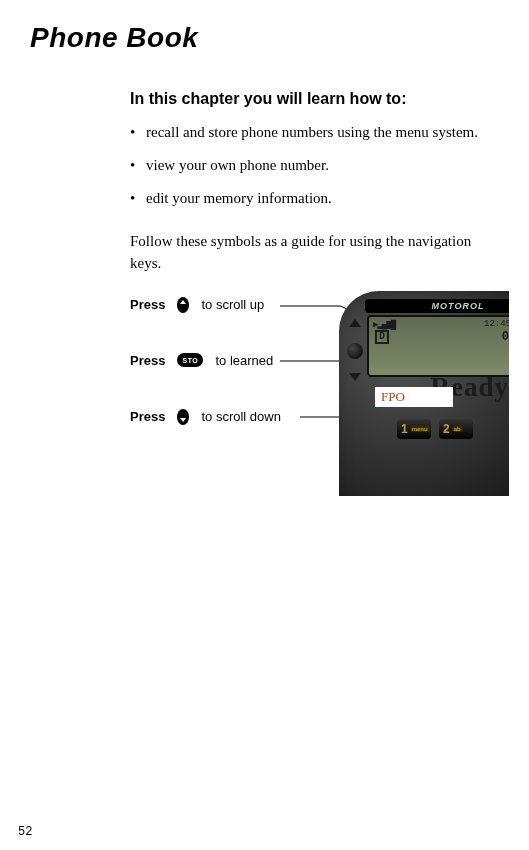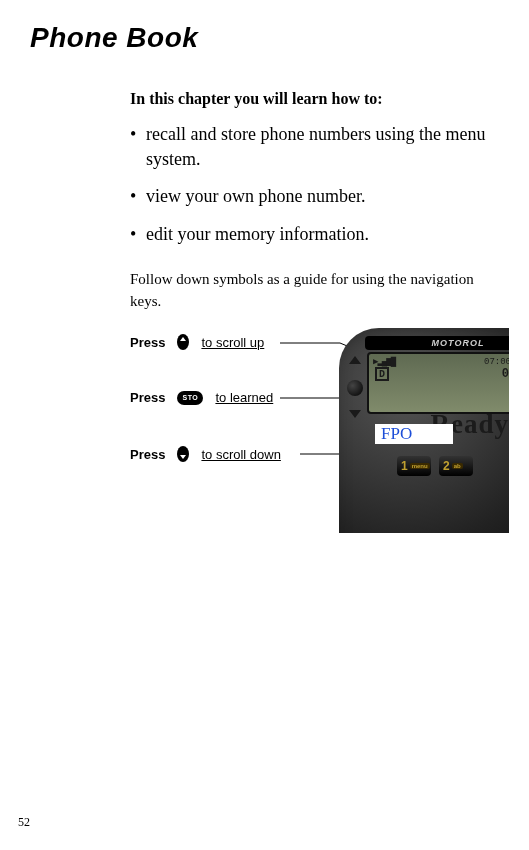--- a/index.html
+++ b/index.html
@@ -1,29 +1,29 @@
 <!DOCTYPE html>
 <html><head>
 <meta charset="utf-8">
 <style>
   * { margin: 0; padding: 0; box-sizing: border-box; }
   html, body { width: 529px; height: 850px; background: #fff; font-family: Georgia, "Times New Roman", serif; color: #000; }
   .page { position: relative; width: 529px; height: 850px; padding: 22px 30px 18px 30px; }
   .title { font-family: "Arial Black", Arial, sans-serif; font-style: italic; font-weight: 900; font-size: 28px; letter-spacing: 0.5px; margin-bottom: 36px; }
   .body-col { margin-left: 100px; margin-right: 10px; }
   .intro { font-size: 15px; line-height: 1.45; margin-bottom: 26px; }
-  .subhead { font-family: Liberation Serif, serif; font-weight: 700; font-size: 16px; margin-bottom: 14px; margin-top: 30px; }
+  .subhead { font-family: Liberation Sans, sans-serif; font-weight: 700; font-size: 16px; margin-bottom: 14px; margin-top: 30px; }
   ul.learn { list-style: none; margin-bottom: 22px; }
-  ul.learn li { position: relative; padding-left: 16px; font-size: 18px; line-height: 1.4; margin-bottom: 12px; }
+  ul.learn li { position: relative; padding-left: 16px; font-size: 15px; line-height: 1.4; margin-bottom: 12px; }
   ul.learn li::before { content: "•"; position: absolute; left: 0; top: 0; }
   .follow { font-size: 15px; line-height: 1.45; margin-bottom: 22px; }
   .navkeys { position: relative; height: 170px; }
   .key-line { position: absolute; left: 0; display: flex; align-items: center; gap: 12px; font-family: Arial, Helvetica, sans-serif; font-size: 13px; }
   .key-line .b { font-weight: 700; }
-  .key-line .t { font-weight: 400; text-decoration: underline; }
+  .key-line .t { font-weight: 400; }
   .key-up { top: 0; }
   .key-sel { top: 56px; }
   .key-down { top: 112px; }
   .icon-btn { display: inline-flex; align-items: center; justify-content: center; }
   .icon-arrow { width: 12px; height: 16px; background: #000; border-radius: 6px / 8px; position: relative; }
   .icon-arrow.up::after { content: ""; position: absolute; left: 3px; top: 3px; width: 0; height: 0; border-left: 3px solid transparent; border-right: 3px solid transparent; border-bottom: 4px solid #fff; }
   .icon-arrow.down::after { content: ""; position: absolute; left: 3px; bottom: 3px; width: 0; height: 0; border-left: 3px solid transparent; border-right: 3px solid transparent; border-top: 4px solid #fff; }
   .icon-sto { width: 26px; height: 14px; background: #000; border-radius: 7px; display: inline-flex; align-items: center; justify-content: center; color: #fff; font-family: Arial, sans-serif; font-weight: 700; font-size: 7px; letter-spacing: 0.5px; }
   
   .leader { position: absolute; stroke: #000; stroke-width: 1; fill: none; }
@@ -34,44 +34,44 @@
   .phone .screen { position: absolute; top: 24px; left: 28px; width: 150px; height: 62px; background: linear-gradient(#5f6a52, #808b6b); border: 2px solid #111; border-radius: 4px; color: #1b1b1b; font-family: "Courier New", monospace; }
   .phone .screen .row1 { display: flex; justify-content: space-between; align-items: center; font-size: 9px; padding: 2px 4px 0 4px; }
   .phone .screen .row1 .sig { letter-spacing: -1px; }
   .phone .screen .row2 { display: flex; justify-content: space-between; align-items: center; font-size: 12px; font-weight: 700; padding: 0 6px; }
   .phone .screen .row2 .dbox { width: 14px; height: 14px; border: 2px solid #1b1b1b; display: flex; align-items: center; justify-content: center; font-size: 10px; }
   .phone .screen .ready { text-align: right; font-size: 27px; font-weight: 700; letter-spacing: 1px; padding: 4px 6px 0 0; font-family: Liberation Serif, serif; margin-top: 24px; }
   .phone .nav-up, .phone .nav-down, .phone .nav-sel { position: absolute; background: #0a0a0a; }
   .phone .nav-up { top: 28px; left: 10px; width: 0; height: 0; border-left: 6px solid transparent; border-right: 6px solid transparent; border-bottom: 8px solid #1a1a1a; background: none; }
   .phone .nav-down { top: 82px; left: 10px; width: 0; height: 0; border-left: 6px solid transparent; border-right: 6px solid transparent; border-top: 8px solid #1a1a1a; background: none; }
   .phone .nav-sel { top: 52px; left: 8px; width: 16px; height: 16px; border-radius: 50%; background: radial-gradient(circle at 35% 35%, #444, #000); }
-  .phone .fpo { position: absolute; top: 96px; left: 36px; width: 78px; height: 20px; background: #fff; color: #1d4ed8; font-family: "Times New Roman", serif; font-size: 17px; display: flex; align-items: center; padding-left: 6px; }
+  .phone .fpo { position: absolute; top: 96px; left: 36px; width: 78px; height: 20px; background: #fff; color: #c2410c; font-family: "Times New Roman", serif; font-size: 13px; display: flex; align-items: center; padding-left: 6px; }
   .phone .key1, .phone .key2 { position: absolute; top: 128px; width: 34px; height: 20px; background: linear-gradient(#333, #000); border-radius: 4px; color: #c0a030; font-family: Arial, sans-serif; font-size: 12px; font-weight: 700; display: flex; align-items: center; justify-content: flex-start; padding-left: 4px; gap: 2px; }
   .phone .key1 { left: 58px; }
   .phone .key2 { left: 100px; }
   .phone .key1 .sub, .phone .key2 .sub { font-size: 6px; color: #c0a030; background: #3a2a00; padding: 0 2px; border-radius: 2px; }
-  .pagenum { position: absolute; bottom: 20px; left: 18px; font-family: Liberation Serif, serif; font-size: 12px; }
+  .pagenum { position: absolute; bottom: 11px; left: 18px; font-family: Liberation Mono, monospace; font-size: 12px; }
 </style>
 </head>
 <body>
 
 <div class="page">
   <h1 class="title">Phone Book</h1>
 
   <div class="body-col">
 
     <p class="subhead">In this chapter you will learn how to:</p>
 
     <ul class="learn">
       <li>recall and store phone numbers using the menu system.</li>
       <li>view your own phone number.</li>
       <li>edit your memory information.</li>
     </ul>
 
-    <p class="follow">Follow down symbols as a guide for using the navigation keys.</p>
+    <p class="follow">Follow these symbols as a guide for using the navigation keys.</p>
 
     <div class="navkeys">
 
       <div class="key-line key-up">
         <span class="b">Press</span>
         <span class="icon-btn">
             <span class="icon-arrow up"></span>
           </span>
         <span class="t"> to scroll up</span>
       </div>
@@ -101,21 +101,21 @@
       <svg class="leader" style="left:170px; top:92px; width:100px; height:30px;">
         <path d="M0 28 H50 L100 1"></path>
       </svg>
 
       <div class="phone-wrap">
         <div class="phone">
           <div class="brand-bar">MOTOROL</div>
           <div class="screen">
             <div class="row1">
               <span class="sig">▶▂▄▆█</span>
-              <span>07:00</span>
+              <span>12:45</span>
             </div>
             <div class="row2">
               <span class="dbox">D</span>
               <span>0</span>
             </div>
             <div class="ready">Ready</div>
           </div>
           <div class="nav-up"></div>
           <div class="nav-sel"></div>
           <div class="nav-down"></div>

